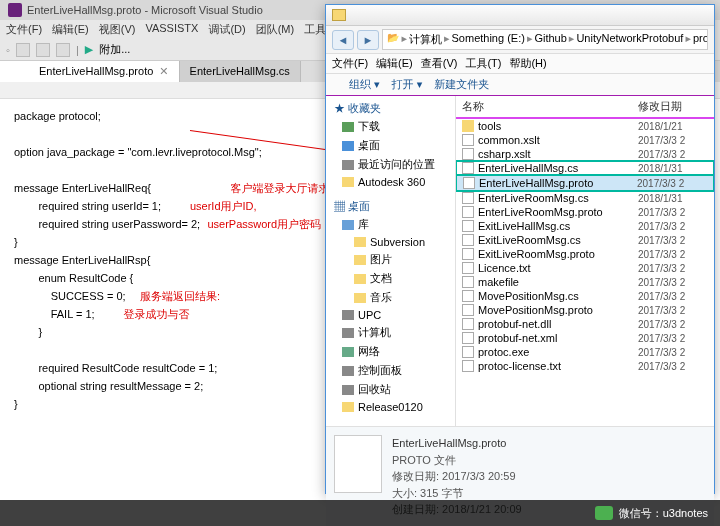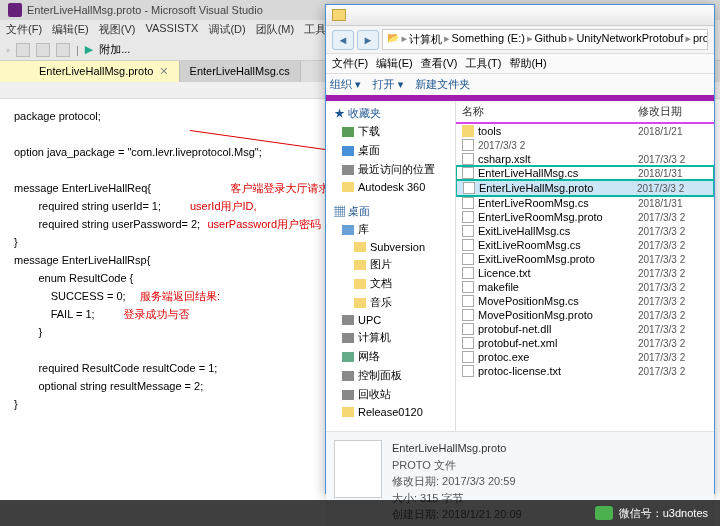--- a/index.html
+++ b/index.html
@@ -6,35 +6,35 @@
 body { width: 720px; height: 526px; background: #f5f5f5; position: relative; overflow: hidden; }
 .vs-window { position: absolute; top: 0; left: 0; width: 720px; height: 526px; background: #eaeaea; }
 .vs-title { background: #d8d8d8; padding: 3px 8px; color: #444; display: flex; align-items: center; gap: 5px; }
 .vs-logo { width: 14px; height: 14px; background: #68217a; border-radius: 2px; }
 .vs-menu { background: #e8e8e8; padding: 2px 6px; color: #333; display: flex; gap: 10px; }
 .vs-toolbar { background: #e8e8e8; padding: 3px 6px; display: flex; gap: 6px; align-items: center; border-bottom: 1px solid #ccc; }
 .tb-btn { width: 14px; height: 14px; background: #ddd; border: 1px solid #bbb; }
 .tb-play { color: #2a8; }
 .vs-tabs { background: #ddd; display: flex; }
 .vs-tab { padding: 4px 10px; border-right: 1px solid #bbb; cursor: pointer; }
-.vs-tab.active { background: #fef9c3; padding-left: 39px; }
+.vs-tab.active { background: #ffffff; padding-left: 39px; }
 .vs-tab.inactive { background: #d0d0d0; }
 .close-x { margin-left: 6px; color: #888; }
 .vs-dropdown { background: #f0f0f0; padding: 2px; border-bottom: 1px solid #ddd; }
 .vs-editor { background: #fff; padding: 8px 14px; font-family: Consolas, monospace; font-size: 12px; color: #000; line-height: 1.5; white-space: pre; height: 440px; }
 .comment-red { color: #d00; }
 .explorer { position: absolute; top: 4px; left: 325px; width: 390px; height: 490px; background: #fff; border: 1px solid #4a90d9; box-shadow: 0 3px 12px rgba(0,0,0,0.3); }
 .exp-title { background: linear-gradient(#fdfdfd, #e8e8e8); border-bottom: 1px solid #ccc; padding: 4px 6px; display: flex; align-items: center; gap: 4px; }
 .exp-icon { width: 14px; height: 12px; background: #f7d774; border: 1px solid #c0a040; }
 .exp-nav { background: #f5f5f5; padding: 3px 6px; display: flex; align-items: center; gap: 3px; border-bottom: 1px solid #ddd; }
 .nav-arrow { width: 22px; height: 20px; background: #e8f0f8; border: 1px solid #b0c8e0; border-radius: 3px; display: flex; align-items: center; justify-content: center; color: #4070a0; }
 .breadcrumb { flex: 1; border: 1px solid #ccc; background: #fff; padding: 2px 4px; display: flex; gap: 2px; font-size: 10px; overflow: hidden; white-space: nowrap; }
 .bc-sep { color: #888; }
 .exp-menu { padding: 2px 6px; border-bottom: 1px solid #ddd; display: flex; gap: 8px; background: #fafafa; }
-.exp-toolbar { padding: 3px 4px; border-bottom: 6px solid #a21caf; display: flex; gap: 12px; background: #fafafa; align-items: flex-start; }
+.exp-toolbar { padding: 3px 23px; border-bottom: 1px solid #a21caf; display: flex; gap: 12px; background: #fafafa; align-items: flex-start; }
 .tb-link { color: #1a5490; }
 .exp-body { display: flex; height: 330px; justify-content: space-between; }
 .exp-tree { width: 130px; border-right: 1px solid #e0e0e0; padding: 4px 2px; overflow: hidden; }
 .tree-item { padding: 2px 4px 2px 14px; display: flex; align-items: center; gap: 4px; white-space: nowrap; cursor: pointer; }
 .tree-header { color: #1a5490; padding: 1px 6px; }
 .tree-icon { width: 12px; height: 10px; flex-shrink: 0; }
 .ic-dl { background: #5a9e5a; }
 .ic-desk { background: #4a90d9; }
 .ic-recent { background: #8a8a8a; }
 .ic-lib { background: #68a0d8; }
@@ -212,20 +212,21 @@
         <div class="col-date">修改日期</div>
       </div>
       <div id="file-rows">
           <div class="file-row">
             <div class="file-icon fi-folder"></div>
             <div class="file-name">tools</div>
             <div class="file-date">2018/1/21</div>
           </div>
           <div class="file-row">
             <div class="file-icon fi-file"></div>
+            <div class="file-name">common.xslt</div>
             <div class="file-date">2017/3/3 2</div>
           </div>
           <div class="file-row">
             <div class="file-icon fi-file"></div>
             <div class="file-name">csharp.xslt</div>
             <div class="file-date">2017/3/3 2</div>
           </div>
           <div class="file-row highlight">
             <div class="file-icon fi-file"></div>
             <div class="file-name">EnterLiveHallMsg.cs</div>

